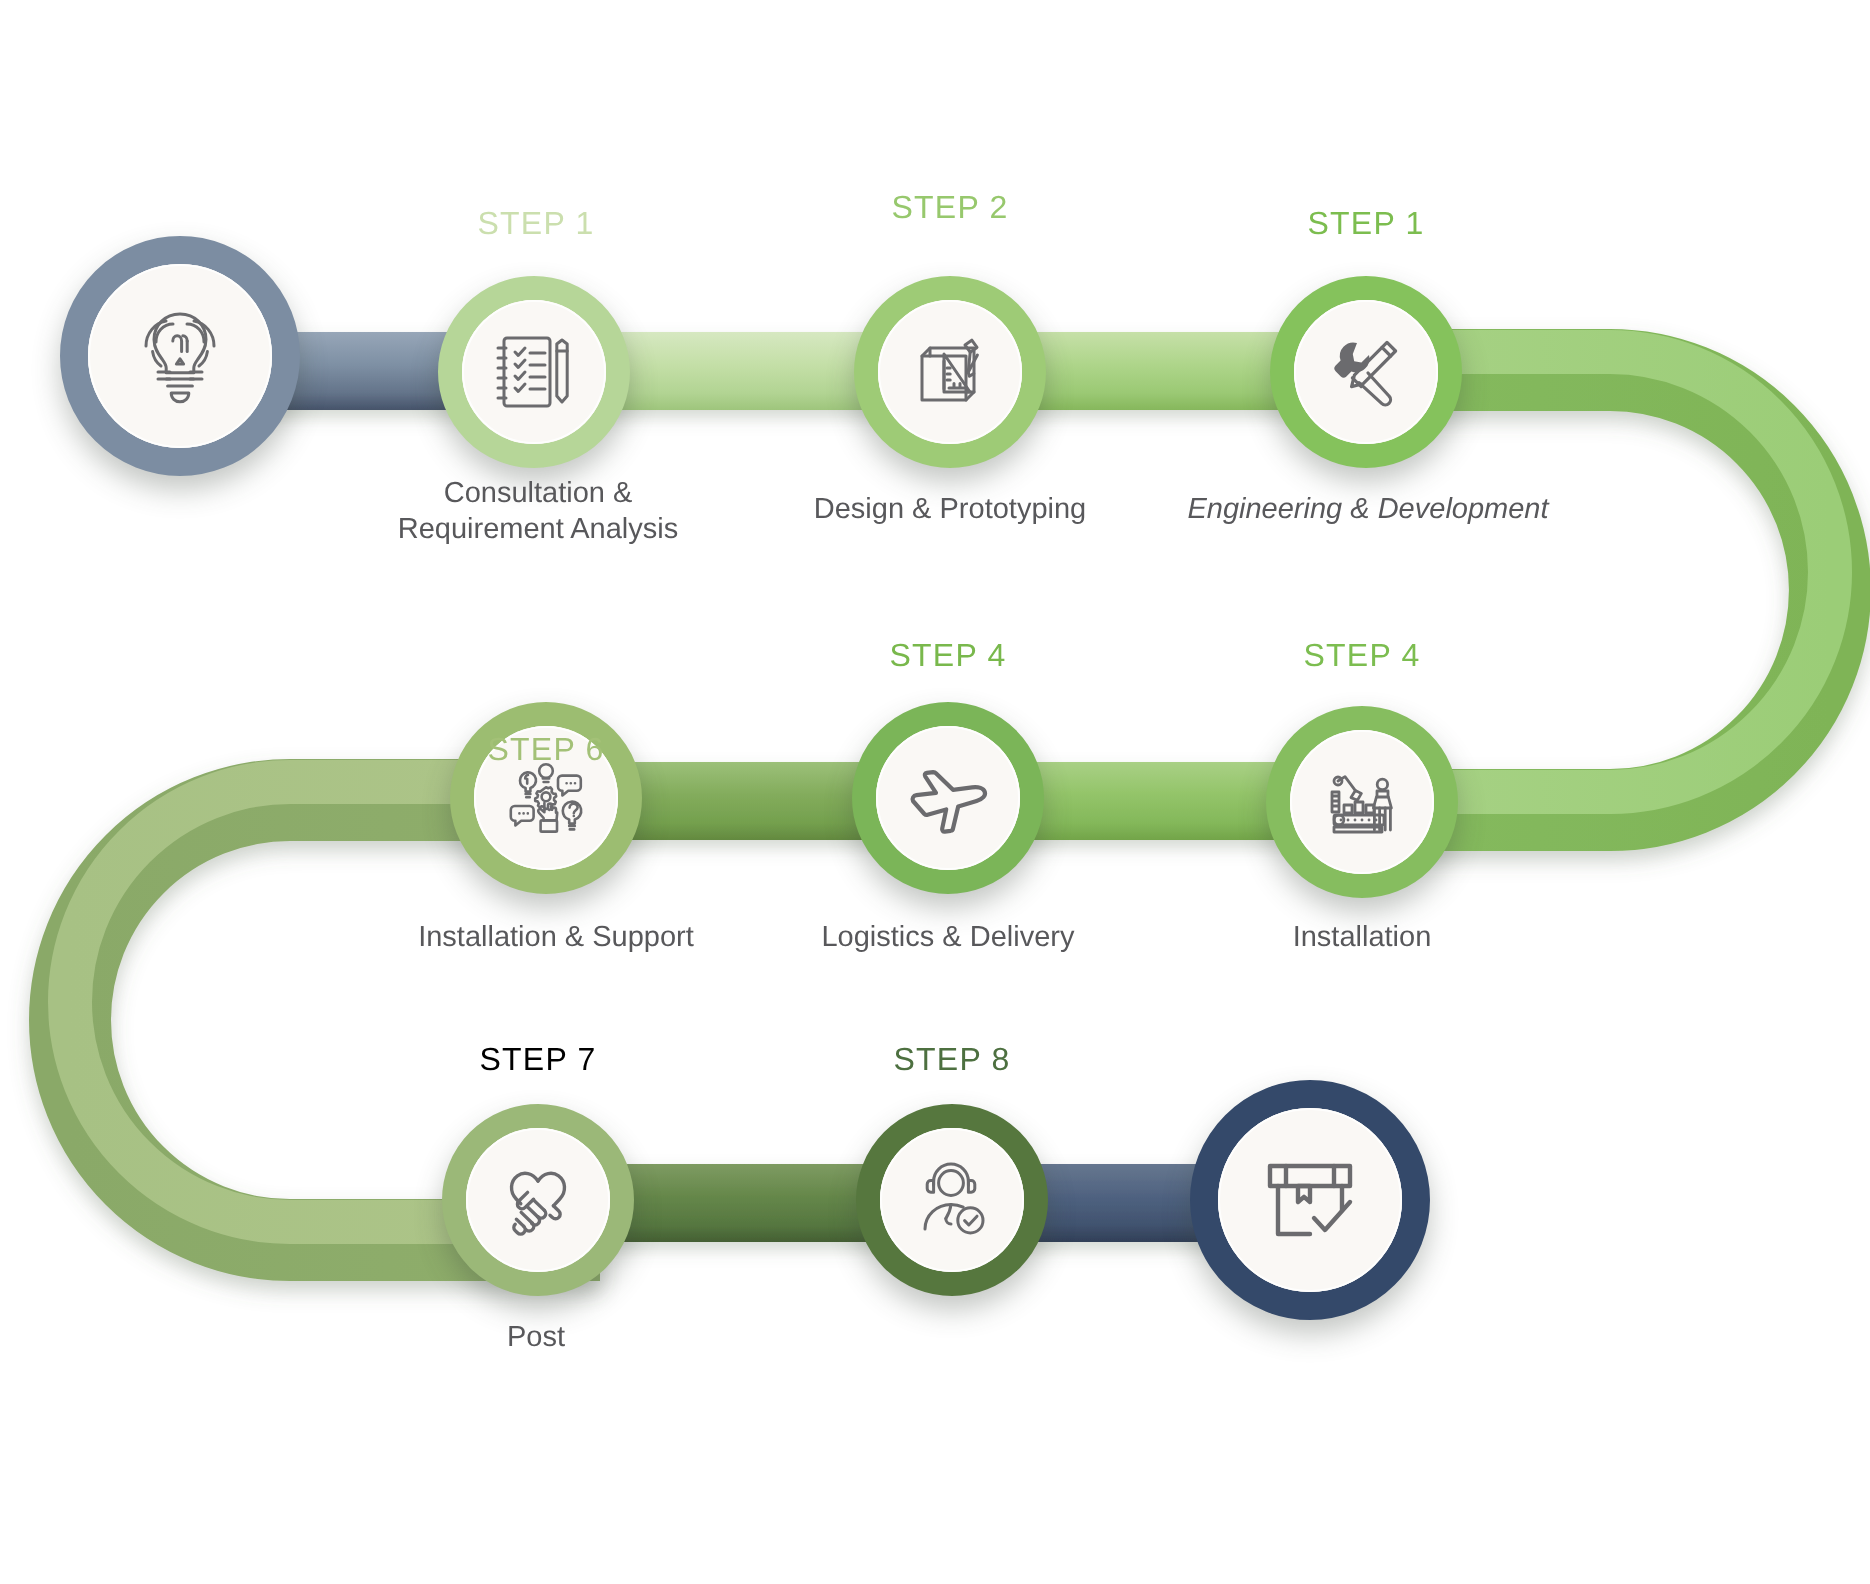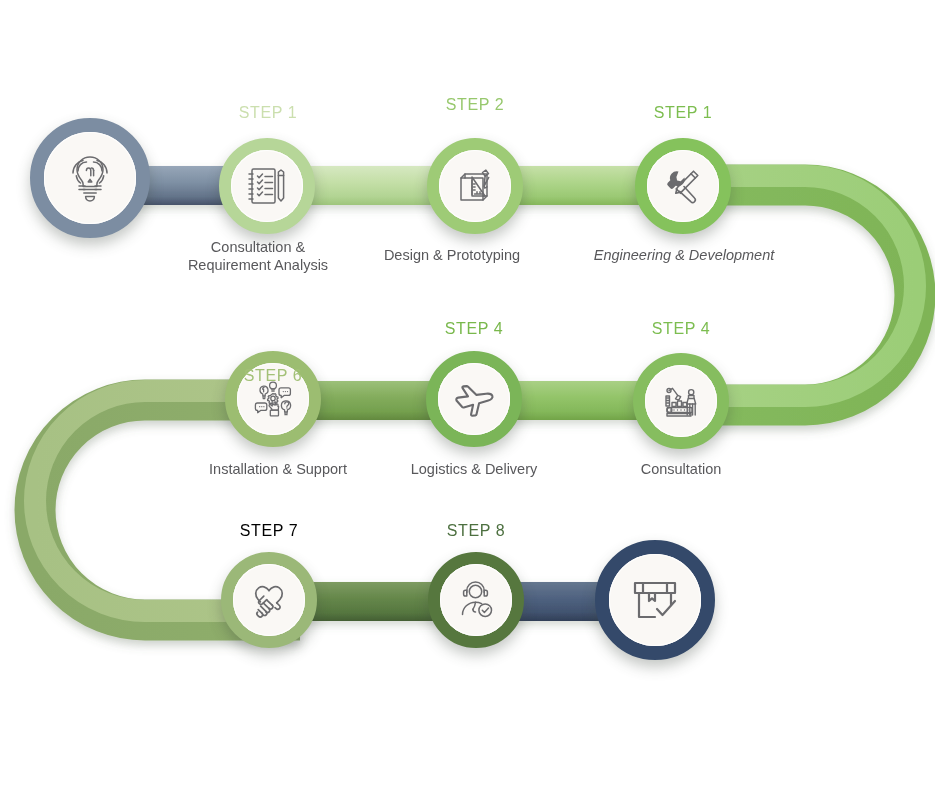--- a/index.html
+++ b/index.html
@@ -211,21 +211,21 @@
         <path d="M13.5 25l1.6 1.7L18.5 23"></path>
           <path d="M21 25.5h7.5"></path>
         <path d="M13.5 31l1.6 1.7L18.5 29"></path>
           <path d="M21 31.5h7.5"></path>
         <path d="M37 7l2.6 2v26l-2.6 3-2.6-3V9z"></path>
         <path d="M34.4 12.5h5.2"></path>
       </svg>
     </div>
   </div>
   <div class="steplabel" style="left:268px; top:104px; color:#cbdfae;">STEP 1</div>
-  <div class="caption" style="left:258px; top:238px; width:230px;">Consultation &amp;
+  <div class="caption" style="left:269px; top:238px; width:230px;">Consultation &amp;
 Requirement Analysis</div>
 
   <div class="node" style="left:427px; top:138px;">
     <div class="ring" style="border:12px solid #9ecb76;background:#faf8f5;"></div>
     <div class="disc">
       <svg width="46" height="46" viewBox="0 0 46 46" fill="none" stroke="#6b6b6e" stroke-width="1.5" stroke-linecap="round" stroke-linejoin="round">
         <path d="M9 15h22v22H9z"></path>
         <path d="M9 15l4-4h22v22l-4 4"></path>
         <path d="M13 11v4M31 33h4"></path>
         <path d="M20 14l13 19H20z"></path>
@@ -233,21 +233,21 @@
         <path d="M22.5 31h8"></path>
         <path d="M21.5 21h1.6M21.5 24h1.6M21.5 27h1.6"></path>
         <path d="M25 30.3v-1.6M28 30.3v-1.6"></path>
         <path d="M30.5 9.5l3.4-2.4 2.6 3.6-3.4 2.4z"></path>
         <path d="M33.1 13.1l-1 10 4.6-8.6"></path>
         <path d="M32.1 23.1l.6 2 2.2-1.3"></path>
       </svg>
     </div>
   </div>
   <div class="steplabel" style="left:475px; top:96px; color:#97c86d;">STEP 2</div>
-  <div class="caption" style="left:452px; top:246px; width:240px;">Design &amp; Prototyping</div>
+  <div class="caption" style="left:475px; top:246px; width:240px;">Design &amp; Prototyping</div>
 
   <div class="node" style="left:635px; top:138px;">
     <div class="ring" style="border:12px solid #85c25c;background:#faf8f5;"></div>
     <div class="disc">
       <svg width="46" height="46" viewBox="0 0 46 46" fill="none" stroke="#6b6b6e" stroke-width="1.6" stroke-linecap="round" stroke-linejoin="round">
         <path d="M18.5 8.5a6.8 6.8 0 0 0-8.2 8.8l-2.5 2.5a2 2 0 0 0 0 2.8l2.6 2.6a2 2 0 0 0 2.8 0l2.5-2.5a6.8 6.8 0 0 0 8.8-8.2l-3.8 3.8-3.6-.7-.7-3.6z" fill="#6b6b6e" stroke="none"></path>
         <path d="M24 23.5l10.5 11.5a2.6 2.6 0 0 1-3.7 3.7L19.5 28.3" stroke-width="1.6"></path>
         <path d="M33.5 8.2l4.3 4.3-16.3 16.4-5.7 1.4 1.4-5.7z"></path>
         <path d="M31 10.7l4.3 4.3"></path>
         <path d="M16.2 25.9l4.4 4.4"></path>
@@ -273,21 +273,21 @@
         <path d="M9 35.5h24v2.5H9z"></path>
         <path d="M30.5 17.5h5.5v3h-5.5z"></path>
         <circle cx="33.2" cy="14.2" r="2.6"></circle>
         <path d="M30.2 20.5l-1.5 5.5h9l-1.5-5.5"></path>
         <path d="M29.2 26v11M37.2 26v11"></path>
         <path d="M31.8 26v11M34.6 26v11"></path>
       </svg>
     </div>
   </div>
   <div class="steplabel" style="left:681px; top:320px; color:#7cbd50;">STEP 4</div>
-  <div class="caption" style="left:681px; top:460px; width:240px;">Consultation</div>
+  <div class="caption" style="left:681px; top:460px; width:240px;">Installation</div>
 
   <div class="node" style="left:426px; top:351px;">
     <div class="ring" style="border:12px solid #7bb558;background:#faf8f5;"></div>
     <div class="disc">
       <svg width="48" height="48" viewBox="0 0 48 48" fill="none" stroke="#6b6b6e" stroke-width="2.1" stroke-linecap="round" stroke-linejoin="round">
         <path d="M6.5 25.5c-.6-1.4.2-2.7 1.7-2.9l9.8-1.2-5.4-8.2c-.5-.8-.1-1.7.8-1.8l3.2-.3c.6 0 1.1.2 1.5.6l8.4 8.2 9.6-1.2c3.2-.4 5.7.5 6.3 2.3.6 1.8-1.1 3.6-4.1 4.5l-9.2 2.7-2.6 11.1c-.1.6-.6 1-1.2 1.1l-2.9.4c-.9.1-1.5-.6-1.3-1.5l2-9.6-9.3 2.7c-.6.2-1.2 0-1.6-.4z"></path>
       </svg>
     </div>
   </div>
   <div class="steplabel" style="left:474px; top:320px; color:#79b84c;">STEP 4</div>
@@ -342,20 +342,21 @@
         <path d="M13.2 32.6l3.7 3.6"></path>
         <path d="M27.2 28.2c.9.9.9 2.3 0 3.2-.9.9-2.3.9-3.2 0"></path>
         <path d="M24.1 31.6c.9.9.9 2.3 0 3.2-.9.9-2.3.9-3.2 0"></path>
         <path d="M21.2 34.6c.9.9.9 2.3 0 3.2-.9.9-2.3.9-3.2 0"></path>
         <path d="M16.9 36.2c.9.9.9 2.3 0 3.2-.9.9-2.3.9-3.2 0l-1.1-1.1c-.9-.9-.9-2.3 0-3.2"></path>
         <path d="M31.7 25.9l2.7 2.6c.9.9.9 2.3 0 3.2-.9.9-2.3.9-3.2 0l-1.2-1.1"></path>
       </svg>
     </div>
   </div>
   <div class="steplabel" style="left:269px; top:522px; color:#000000;">STEP 7</div>
+  <div class="caption" style="left:268px; top:660px; width:220px;">Post</div>
 
   <div class="node" style="left:428px; top:552px;">
     <div class="ring" style="border:12px solid #56773e;background:#faf8f5;"></div>
     <div class="disc">
       <svg width="46" height="46" viewBox="0 0 46 46" fill="none" stroke="#6b6b6e" stroke-width="1.5" stroke-linecap="round" stroke-linejoin="round">
         <circle cx="22.5" cy="14.5" r="6.2"></circle>
         <path d="M13.8 15.6v-1.9a8.7 8.7 0 0 1 17.4 0v1.9"></path>
         <path d="M13.8 13.3h-1.4c-1 0-1.8.8-1.8 1.8v2.2c0 1 .8 1.8 1.8 1.8h1.4z"></path>
         <path d="M31.2 13.3h1.4c1 0 1.8.8 1.8 1.8v2.2c0 1-.8 1.8-1.8 1.8h-1.4z"></path>
         <path d="M9.5 37.5c0-6.8 5.8-12.3 13-12.3 2.2 0 4.3.5 6.1 1.4"></path>

